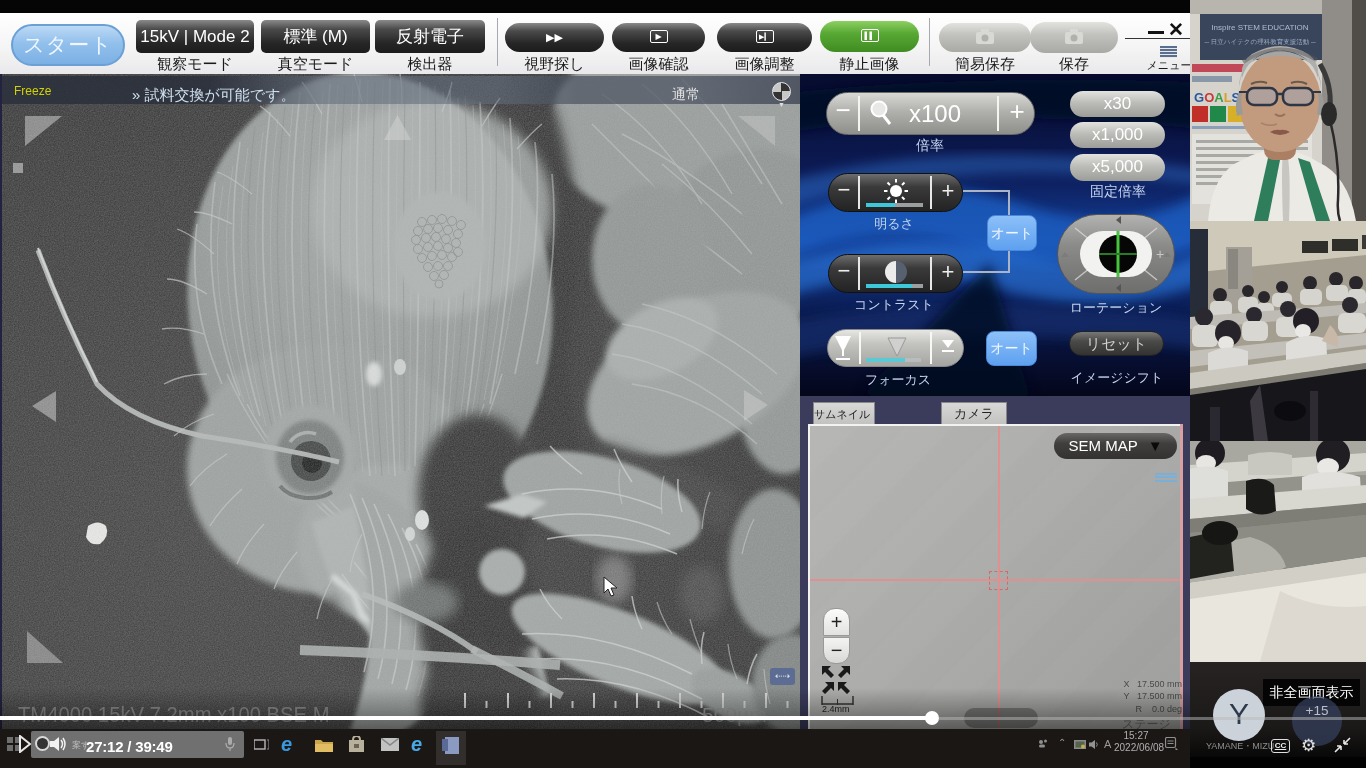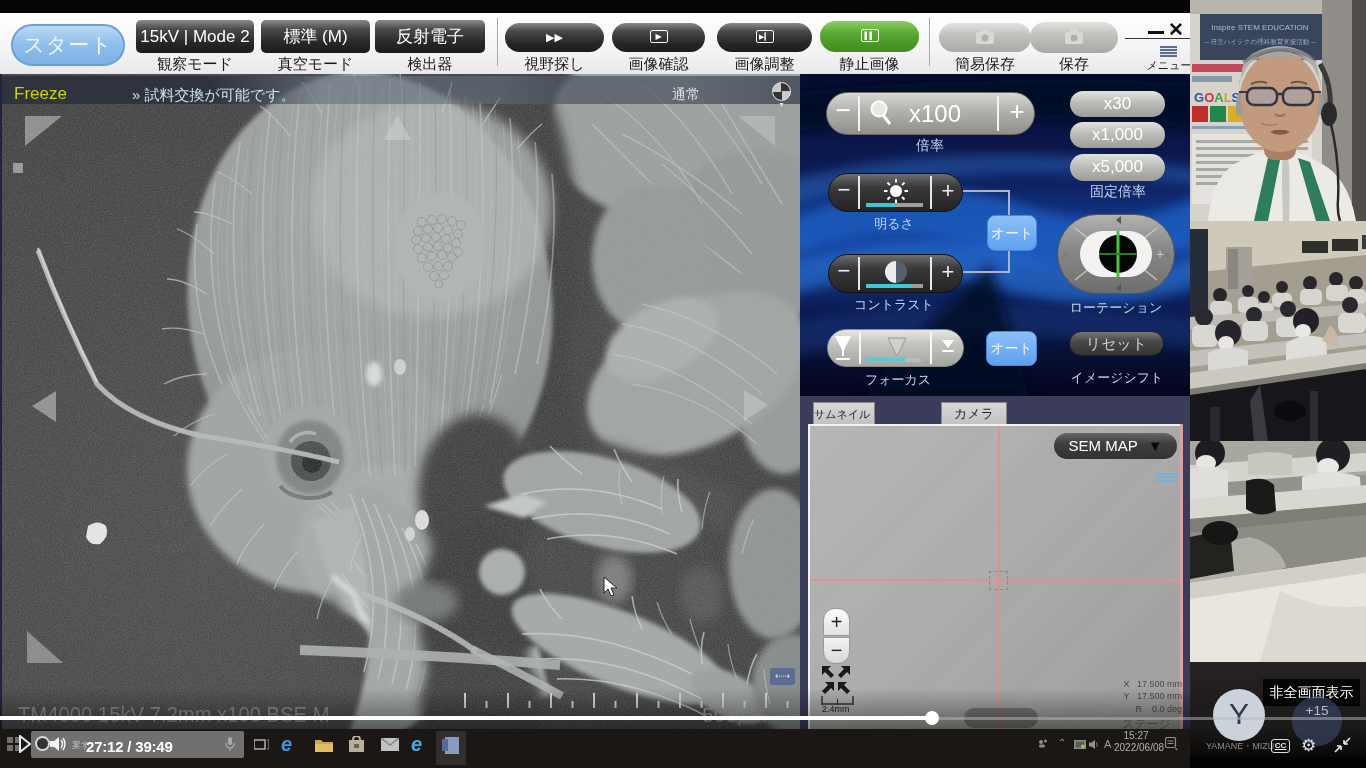--- a/index.html
+++ b/index.html
@@ -317,21 +317,21 @@
 <path d="M86,452 Q96,445 104,452 Q108,462 98,470 Q88,472 84,463 Z" fill="#eaeae8"></path>
 <ellipse cx="372" cy="300" rx="8" ry="12" fill="#dadedc" filter="url(#b2)"></ellipse>
 <ellipse cx="398" cy="293" rx="6" ry="8" fill="#cfd3d1"></ellipse>
 <ellipse cx="420" cy="446" rx="7" ry="10" fill="#dfe3e1"></ellipse>
 <ellipse cx="408" cy="460" rx="5" ry="7" fill="#d4d8d6"></ellipse>
 <rect width="798" height="655" filter="url(#grain)" opacity="0.3"></rect>
 </svg>
 </div>
 
 <div class="abs" style="left:2px;top:76px;width:798px;height:28px;background:linear-gradient(90deg,rgba(40,46,58,0.82) 0 26%,rgba(100,110,126,0.6) 40% 62%,rgba(70,78,94,0.68) 72% 86%,rgba(56,62,78,0.75));"></div>
-<div class="abs" style="left:14px;top:84px;color:#d2d200;font-size:17px;text-align:center;">Freeze</div>
+<div class="abs" style="left:14px;top:84px;color:#d2d200;font-size:12px;text-align:center;">Freeze</div>
 <div class="abs" style="left:132px;top:86px;color:#cfe0f0;font-size:15px;">» 試料交換が可能です。</div>
 <div class="abs" style="left:672px;top:86px;color:#e0e0e0;font-size:14px;">通常</div>
 <div class="abs" style="left:772px;top:82px;width:17px;height:17px;border:1.5px solid #e8e8e8;border-radius:50%;background:conic-gradient(#333 0 90deg,#c8c8c8 90deg 180deg,#333 180deg 270deg,#c8c8c8 270deg);"></div>
 <div class="abs" style="left:778px;top:101px;color:#ddd;font-size:7px;">▼</div>
 
 <svg class="abs" style="left:25px;top:116px;" width="37" height="30">
       <polygon points="0,0 37,0 0,30" fill="rgba(215,215,215,0.5)"></polygon>
     </svg>
 <div class="abs" style="left:13px;top:163px;width:10px;height:10px;background:rgba(220,220,220,0.55);"></div>
 <svg class="abs" style="left:32px;top:391px;" width="24" height="31">

